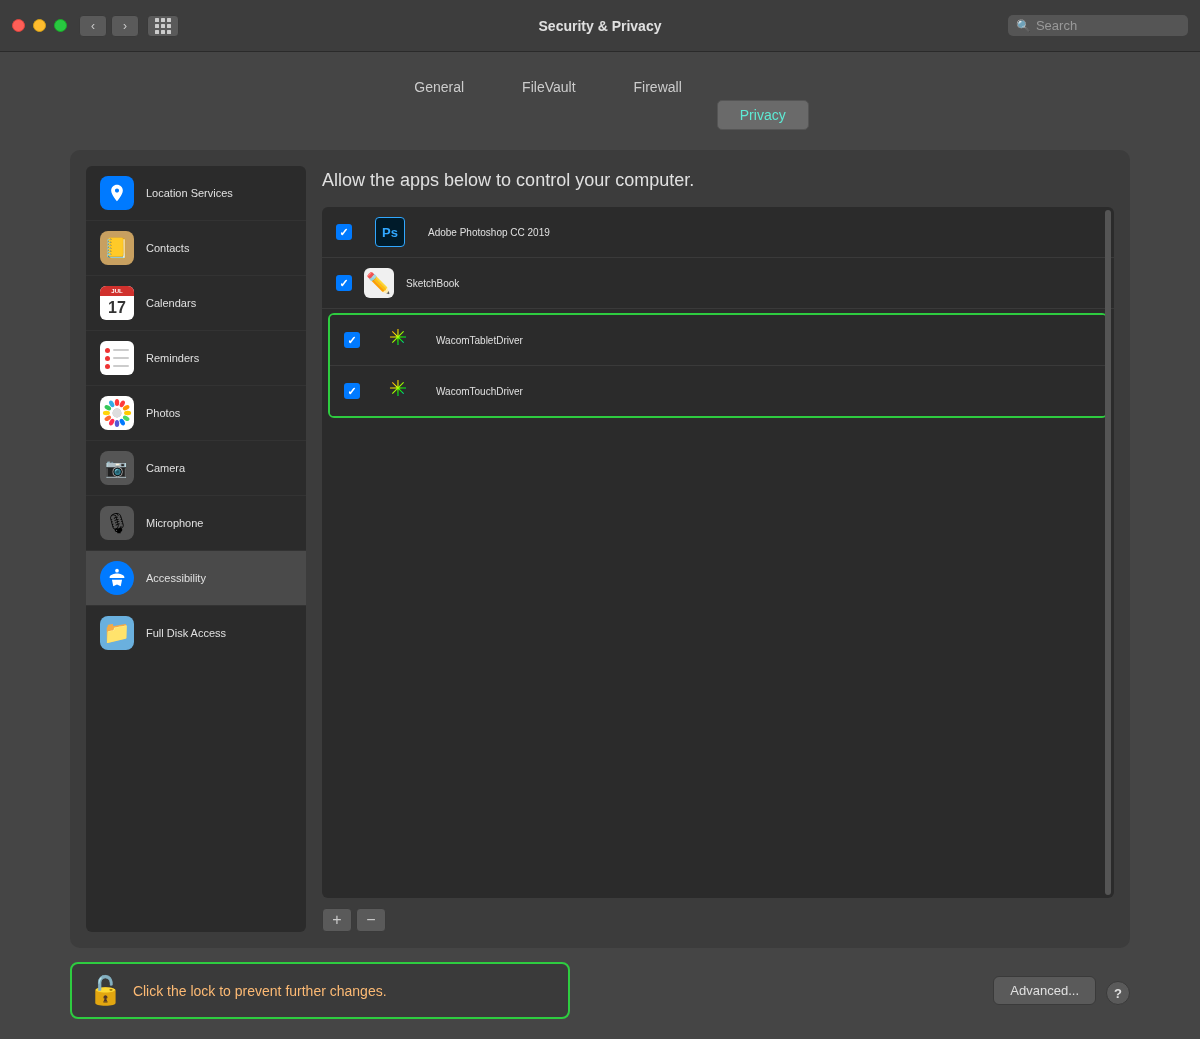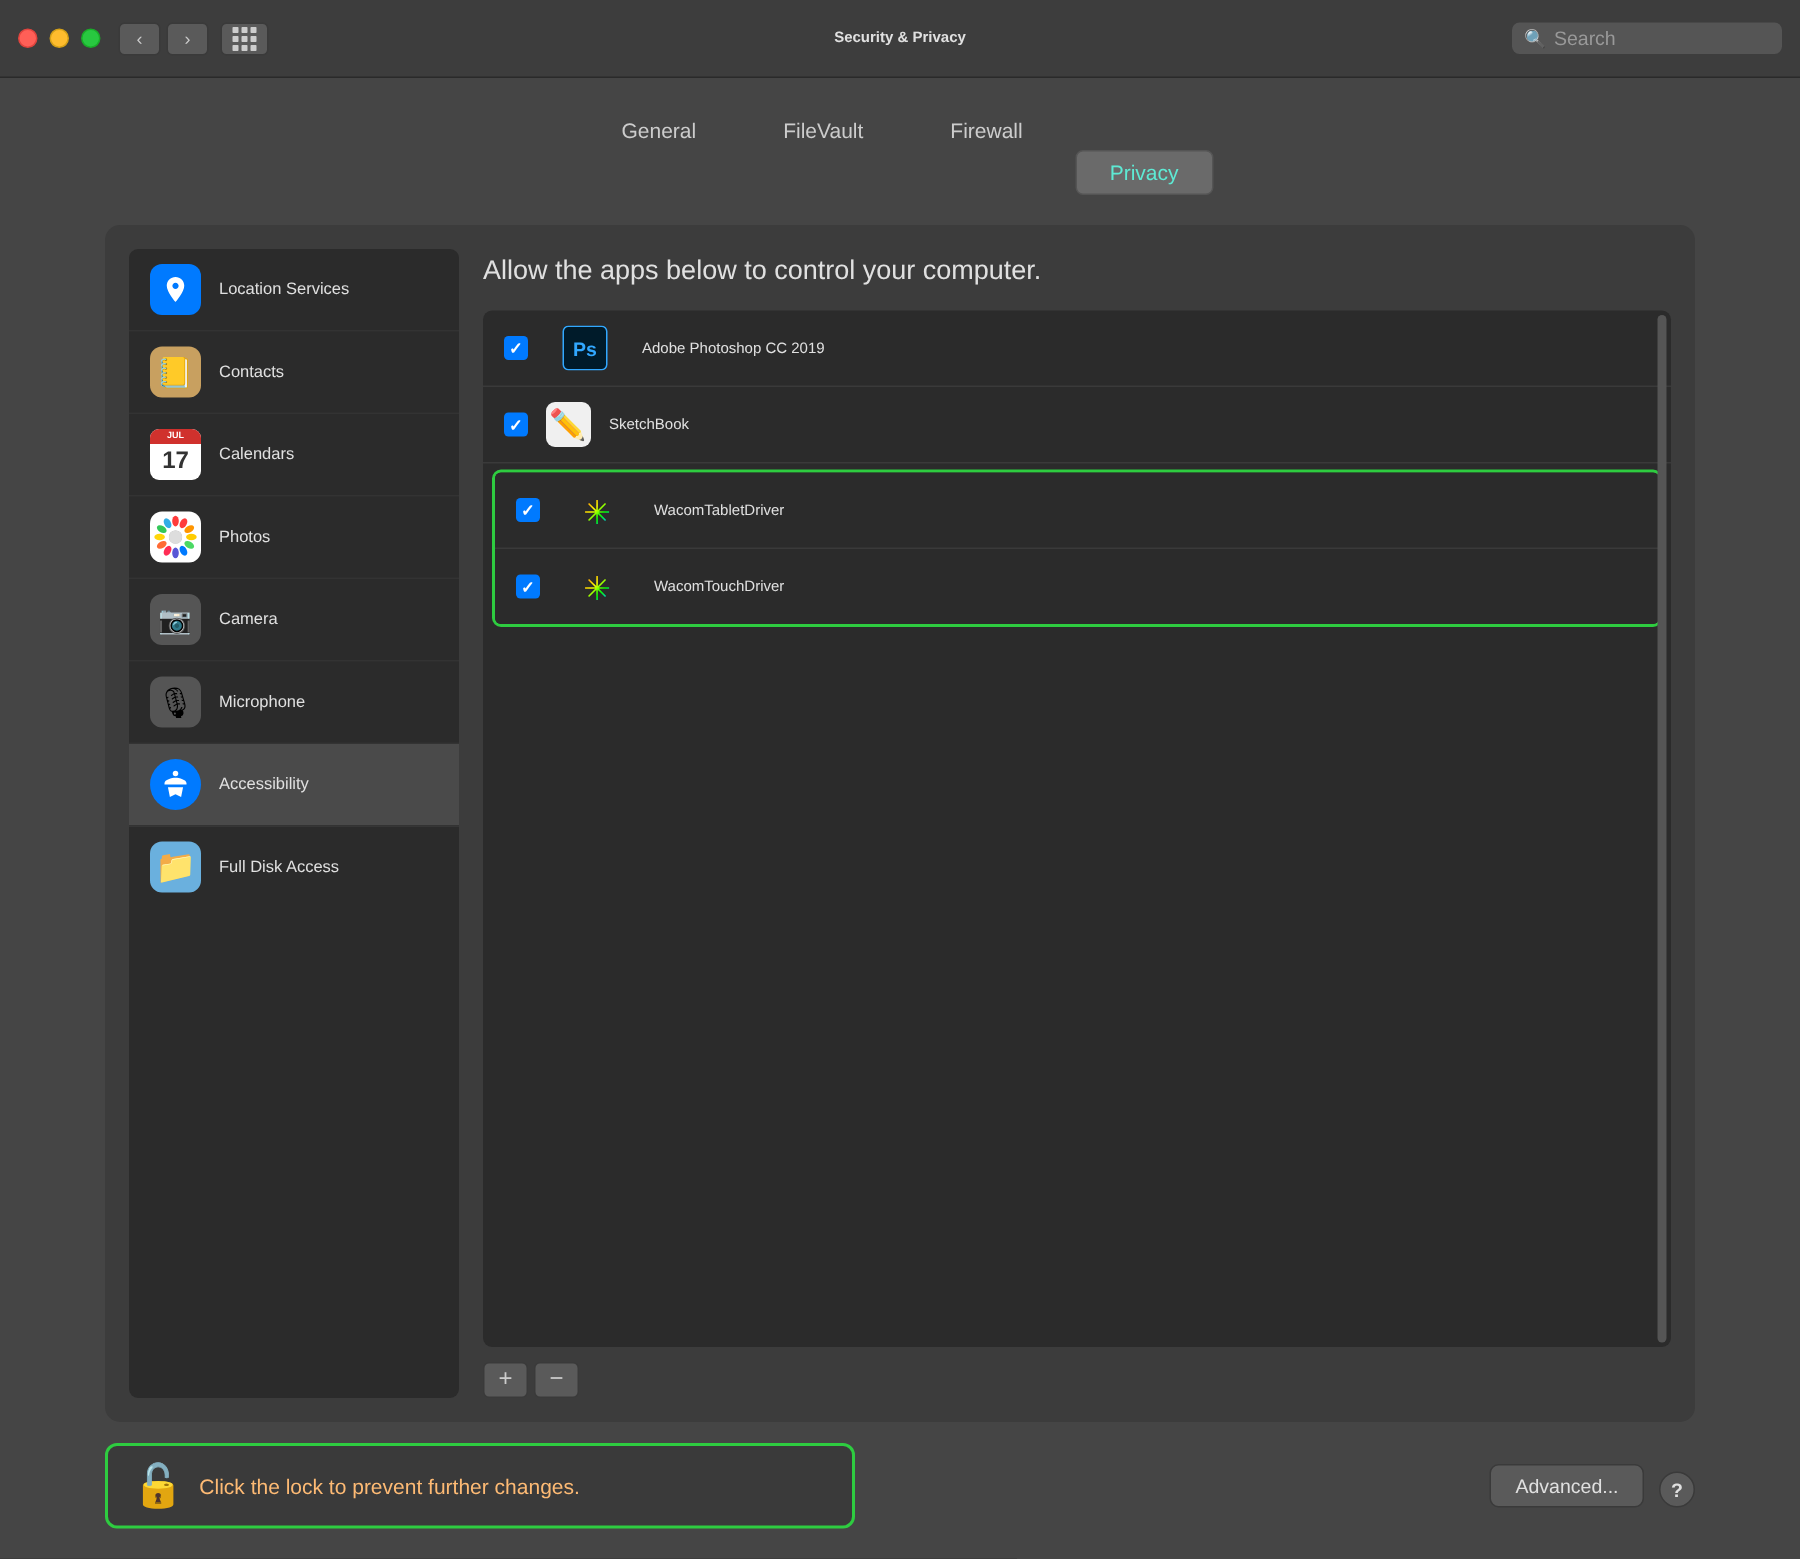--- a/index.html
+++ b/index.html
@@ -73,21 +73,21 @@
       grid-template-columns: repeat(3,4px);
       grid-template-rows: repeat(3,4px);
       gap: 2px;
     }
     .grid-dot { width: 4px; height: 4px; background: #ccc; border-radius: 0.5px; }
     .titlebar-title {
       position: absolute;
       left: 50%;
       transform: translateX(-50%);
       color: #e0e0e0;
-      font-size: 10px;
+      font-size: 14px;
       font-weight: 600;
     }
     .search-box {
       margin-left: auto;
       display: flex;
       align-items: center;
       background: #555;
       border-radius: 5px;
       padding: 3px 8px;
       gap: 5px;
@@ -252,21 +252,21 @@
       content: '✓';
       color: white;
       font-size: 11px;
       font-weight: bold;
     }
     .app-icon {
       width: 52px;
       height: 30px;
       border-radius: 6px;
       display: flex;
-      align-items: flex-end;
+      align-items: flex-start;
       justify-content: center;
       font-size: 18px;
       flex-shrink: 0;
       overflow: hidden;
     }
     .app-name {
       color: #e0e0e0;
       font-size: 10px;
     }
 
@@ -495,20 +495,37 @@
         <div class="sidebar-item">
           <div class="cal-icon">
             <div class="cal-top">
                 <span>JUL</span>
               </div>
             <div class="cal-num">17</div>
           </div>
           <span class="sidebar-item-label">Calendars</span>
         </div>
 
+        <div class="sidebar-item">
+          <div class="reminders-icon">
+            <div class="reminder-line">
+                <div class="reminder-dot"></div>
+                <div class="reminder-bar"></div>
+              </div>
+            <div class="reminder-line">
+                <div class="reminder-dot"></div>
+                <div class="reminder-bar"></div>
+              </div>
+            <div class="reminder-line">
+                <div class="reminder-dot"></div>
+                <div class="reminder-bar"></div>
+              </div>
+          </div>
+          <span class="sidebar-item-label">Reminders</span>
+        </div>
 
         <div class="sidebar-item">
           <div class="sidebar-icon" style="background:white;font-size:20px;">
             <svg class="photos-svg" viewBox="0 0 34 34">
               <circle cx="17" cy="17" r="5" fill="#aaa"></circle>
               <g>
                 <ellipse cx="17" cy="5" rx="2.5" ry="4" fill="#ff3b3b"></ellipse>
                 <ellipse cx="17" cy="5" rx="2.5" ry="4" fill="#ff3b3b" transform="rotate(30 17 17)"></ellipse>
                 <ellipse cx="17" cy="5" rx="2.5" ry="4" fill="#ff9500" transform="rotate(60 17 17)"></ellipse>
                 <ellipse cx="17" cy="5" rx="2.5" ry="4" fill="#ffcc00" transform="rotate(90 17 17)"></ellipse>

